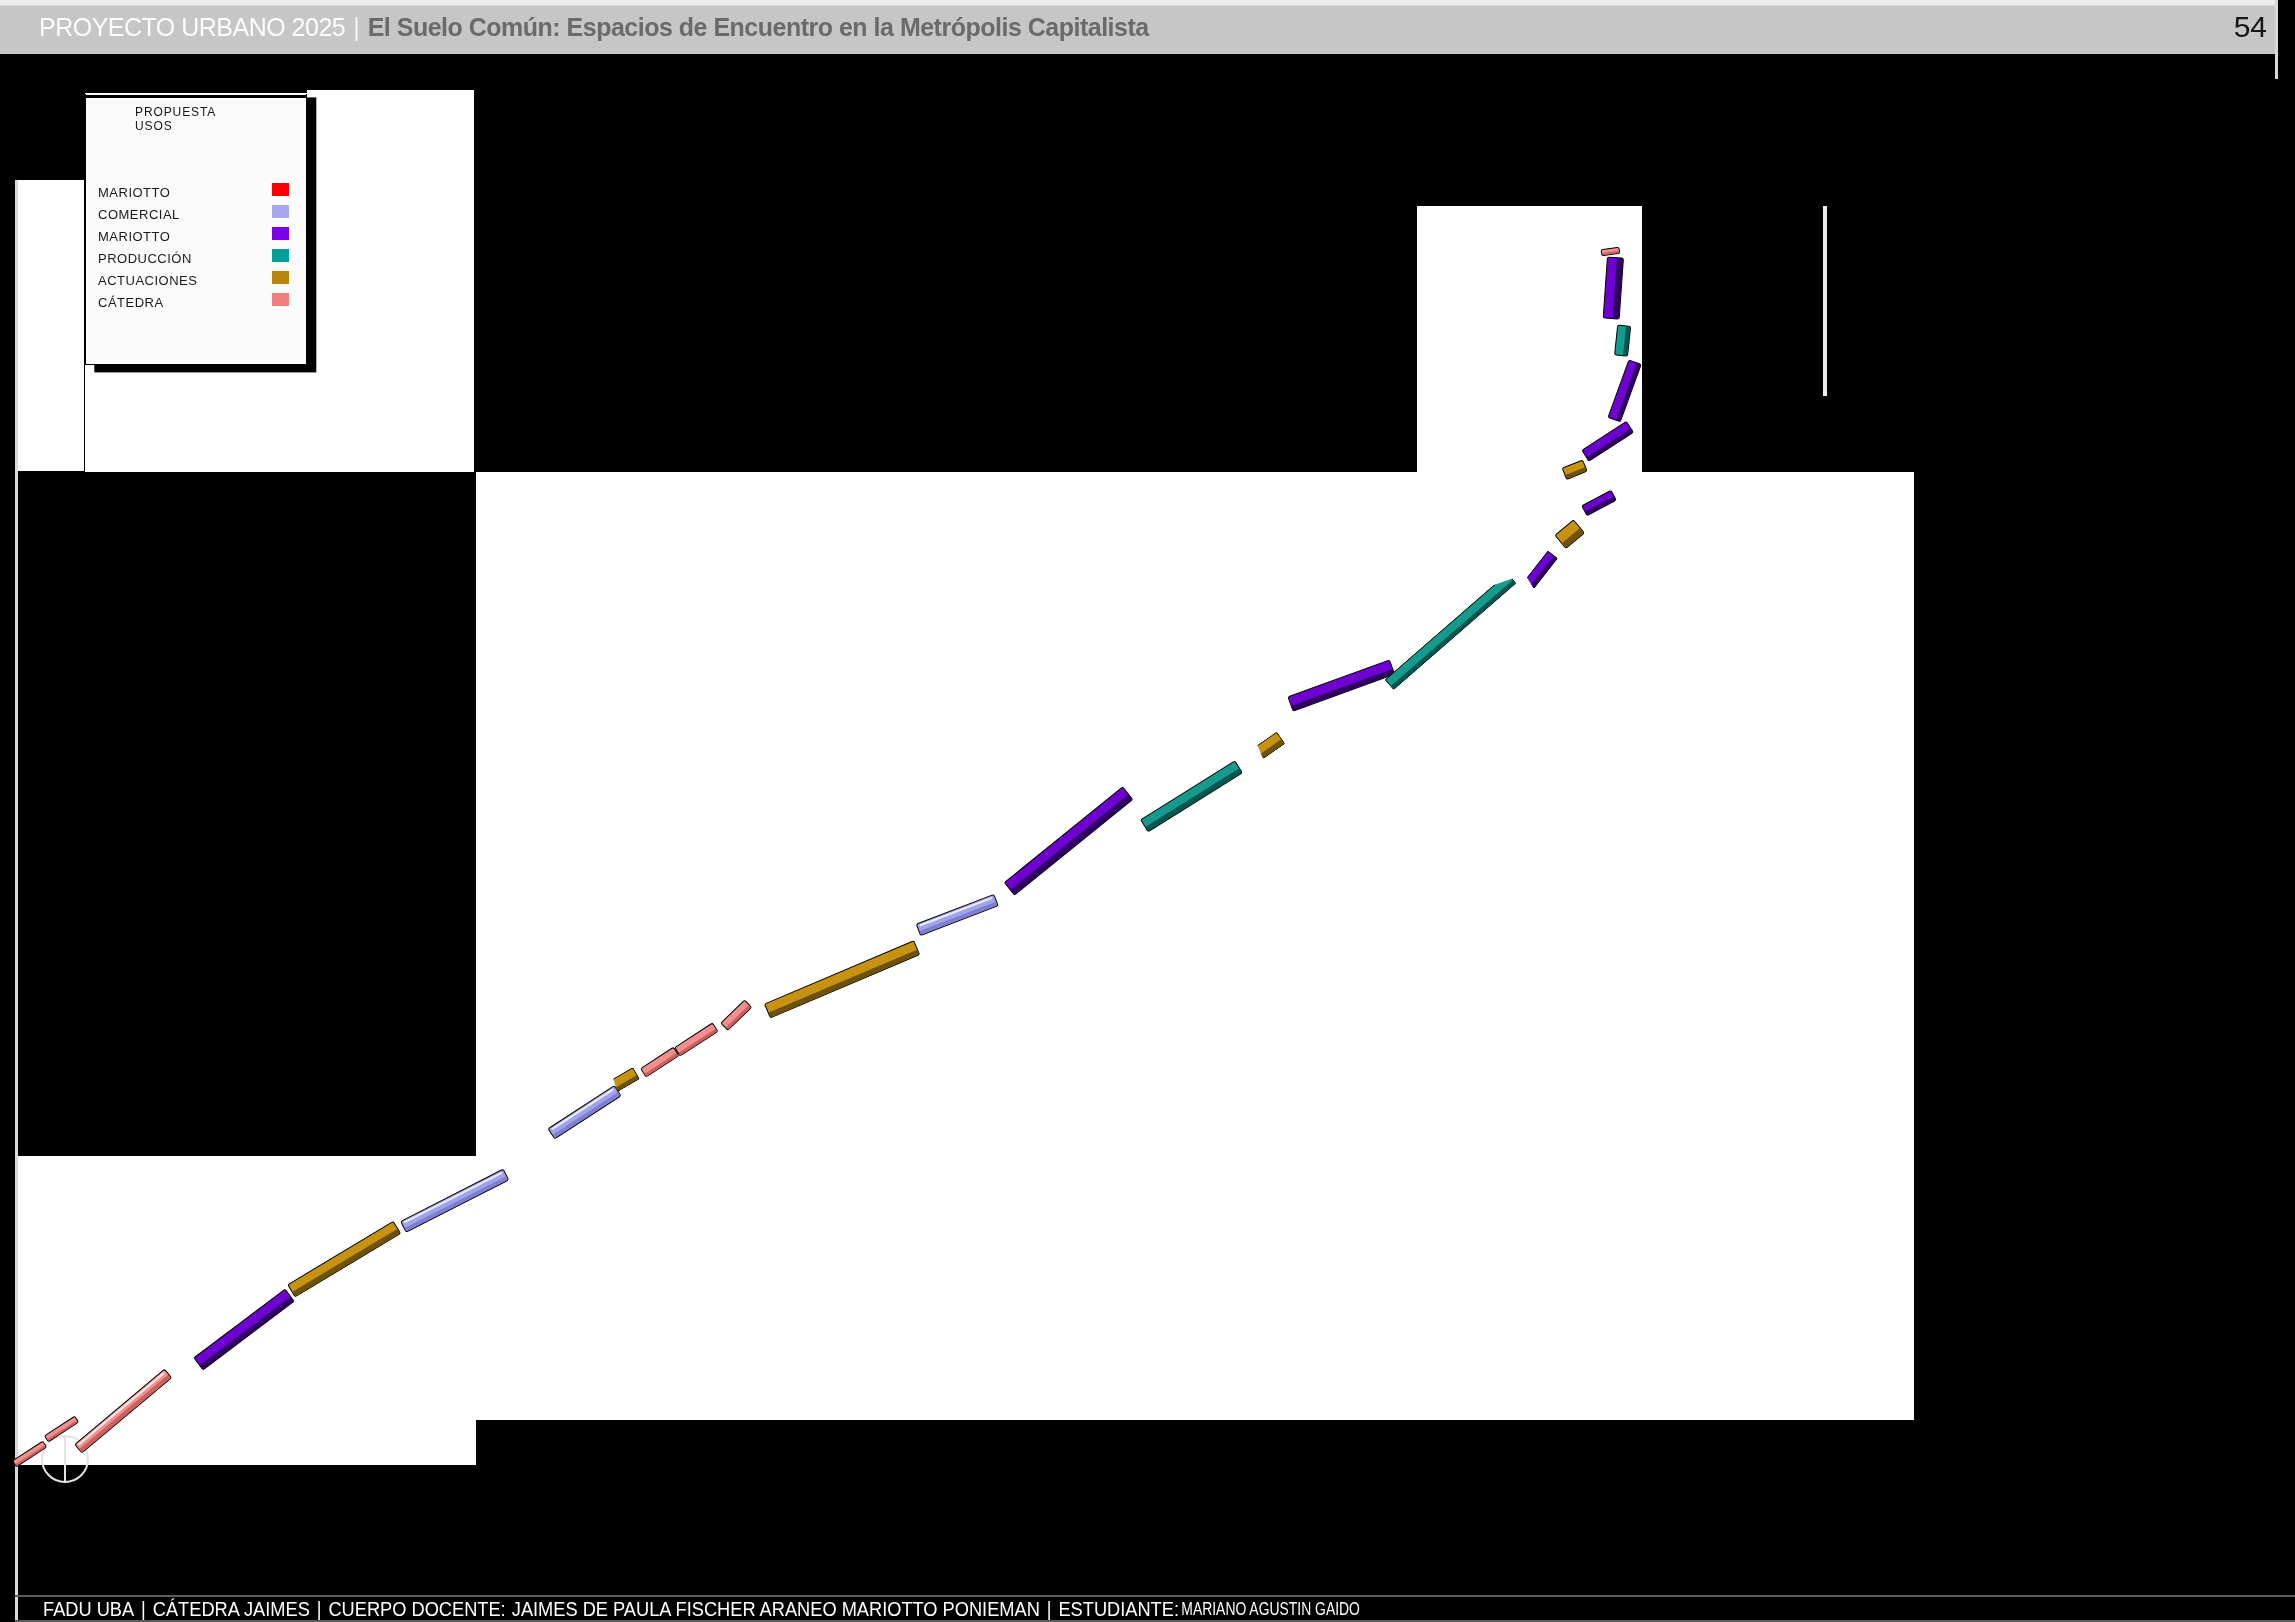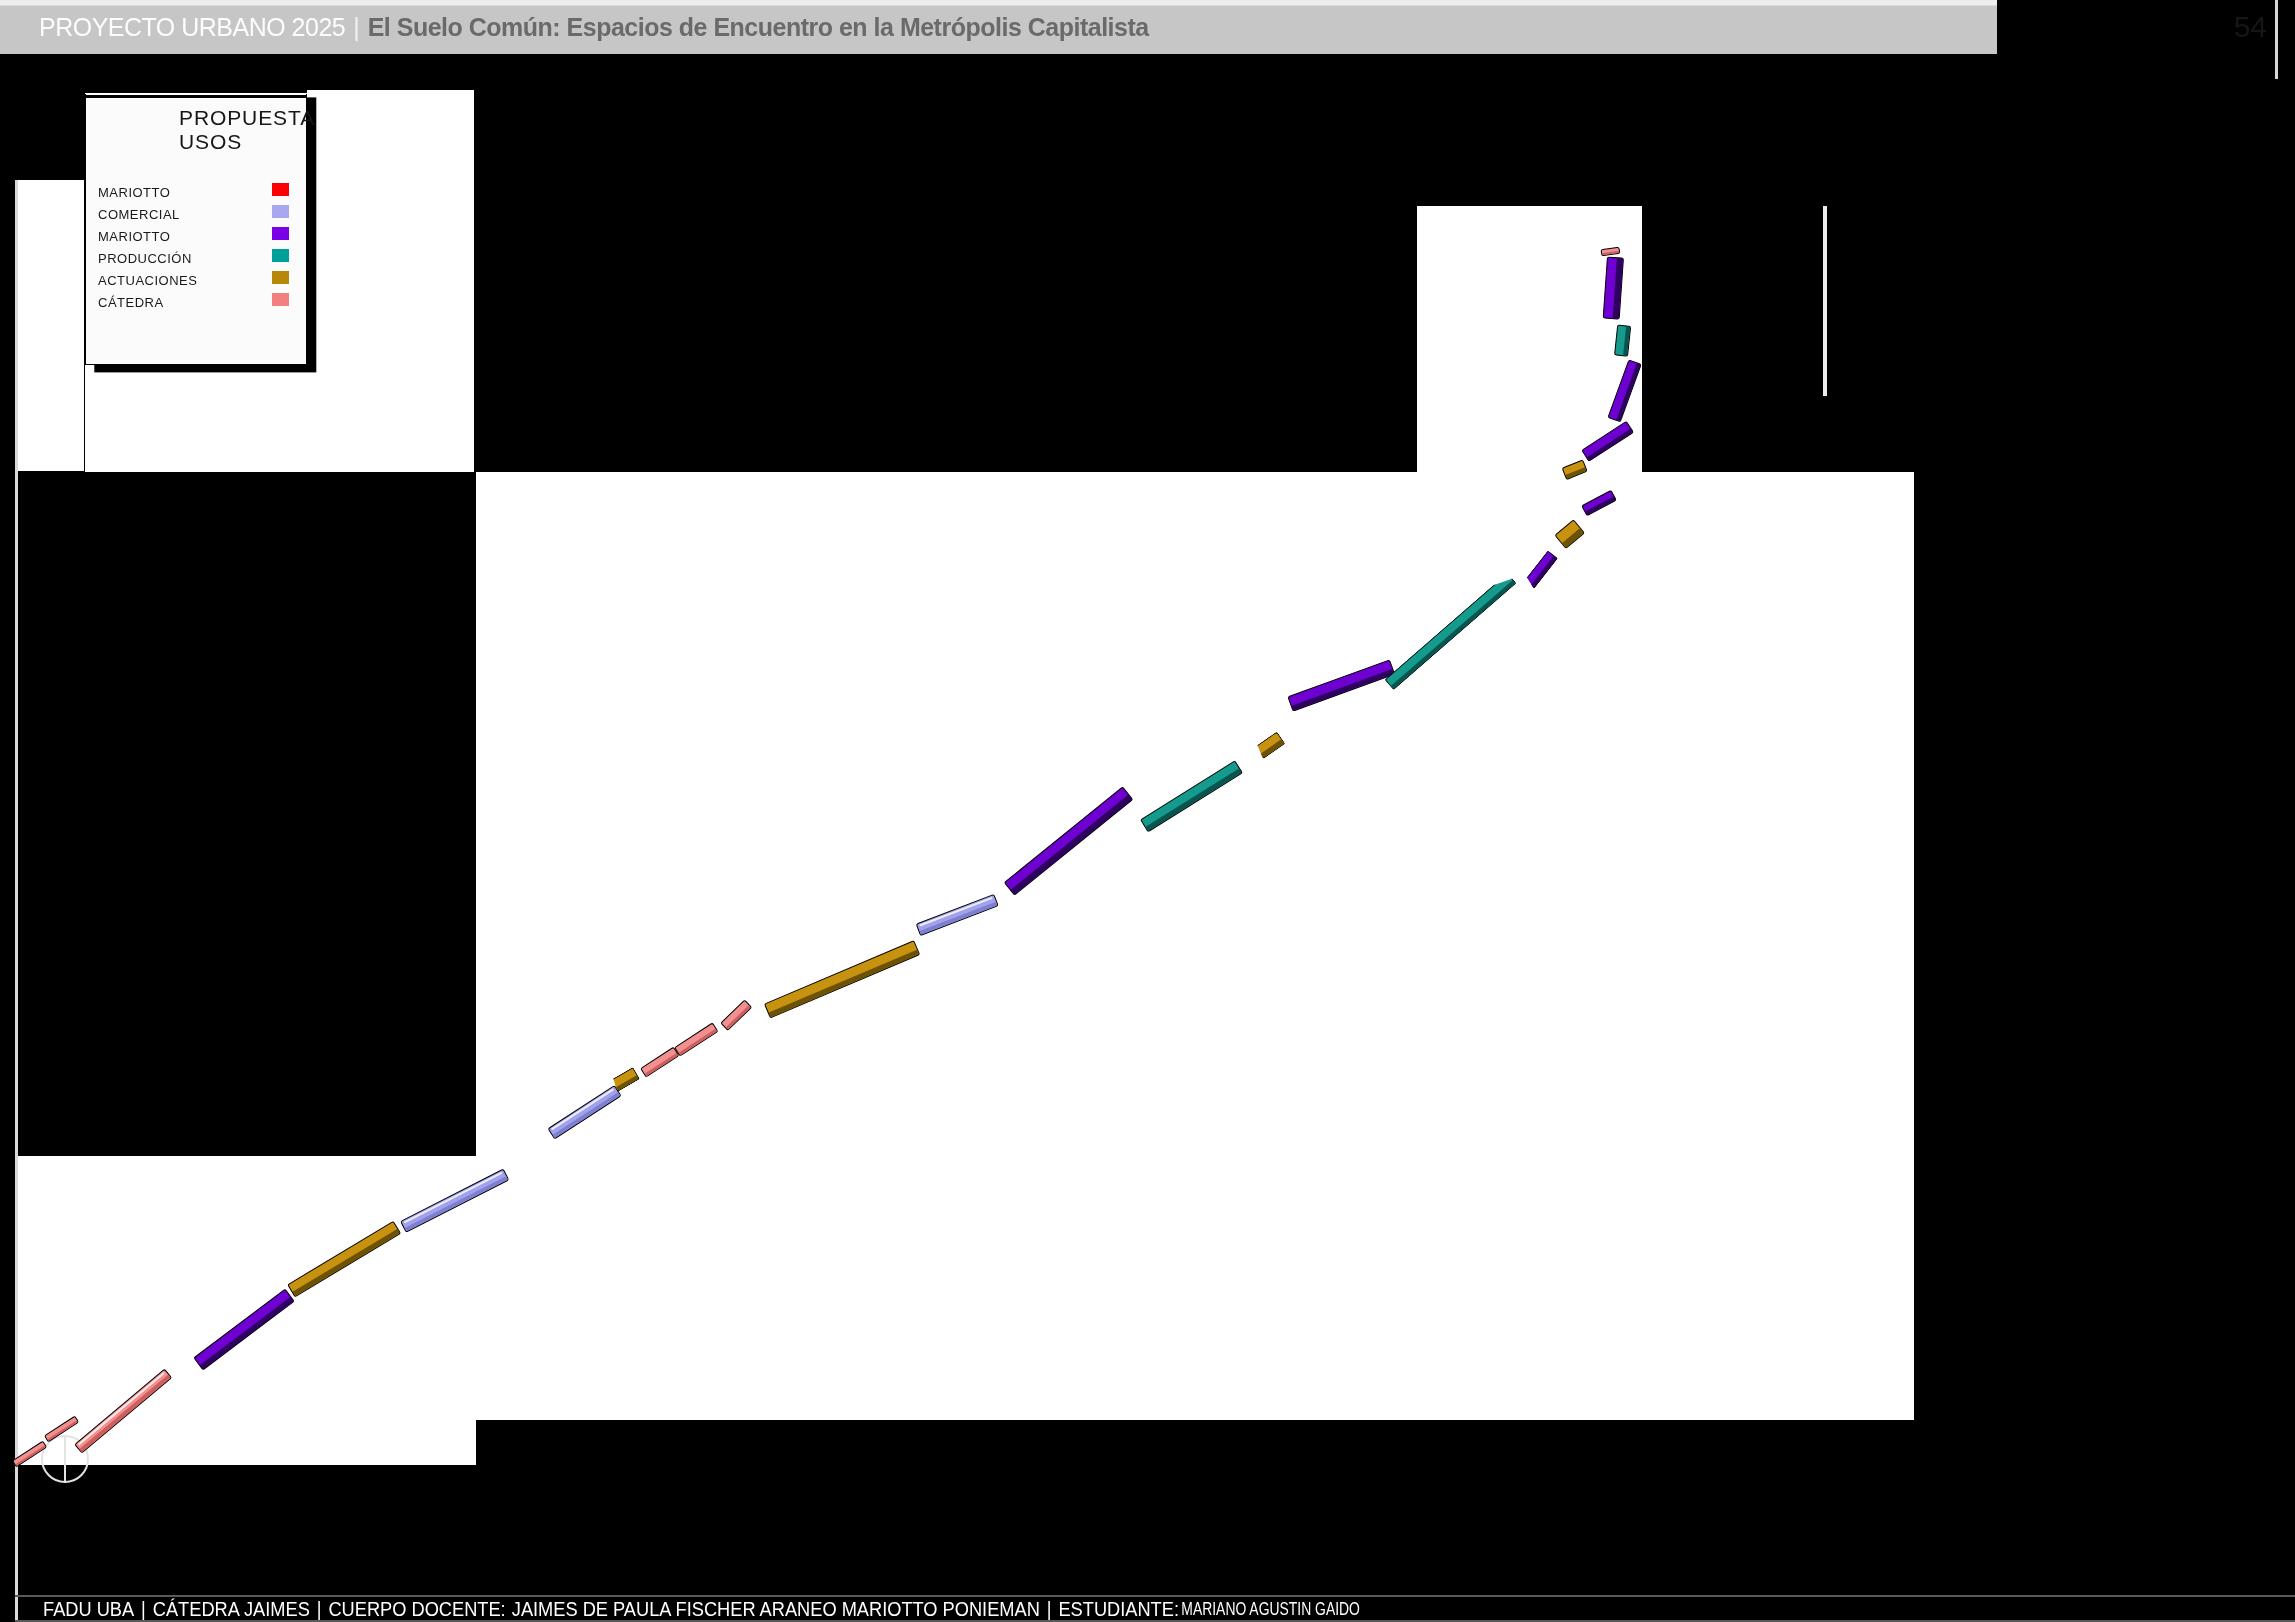--- a/index.html
+++ b/index.html
@@ -1,20 +1,20 @@
 <!DOCTYPE html>
 <html style="font-size:7.4px"><head>
 <meta charset="utf-8">
 <style>
   html,body{margin:0;padding:0;background:#000;}
   #page{position:relative;width:2295px;height:1623px;background:#000;overflow:hidden;
         font-family:"Liberation Sans",sans-serif;}
 
   
-  #header{position:absolute;left:0;top:0;width:1997px;height:54px;background:#c6c6c6;
+  #header{position:absolute;left:0;top:0;width:2277px;height:54px;background:#c6c6c6;
           box-shadow:inset 0 5.6px 0 #ededed;z-index:60;}
   #header-line{position:absolute;left:39px;top:0;height:54px;display:flex;align-items:center;
                transform:scaleX(.96);transform-origin:left center;white-space:nowrap;}
   .kicker{font-size:26px;color:#fdfdfd;letter-spacing:-0.5px;}
   .kicker-sep{font-size:26px;color:#f2f2f2;margin:0 8.3px;font-weight:300;}
   .head-title{font-size:26px;color:#6a6a6a;font-weight:bold;letter-spacing:-0.5px;}
   #page-number{position:absolute;right:28px;top:10.2px;font-size:30px;color:#161616;
                font-weight:300;z-index:61;}
   #header-edge{position:absolute;left:2275px;top:0;width:2.8px;height:79px;background:#d8d8d8;z-index:61;}
 
@@ -41,22 +41,22 @@
   .block .hatch{background-image:repeating-linear-gradient(90deg,rgba(0,0,0,.5) 0 2.3px,rgba(0,0,0,0) 2.3px 5.1px);}
   .block .hl{position:absolute;left:1.9px;right:1.9px;top:0.9px;height:2.3px;border-radius:1.4px;
              background:rgba(255,255,255,.8);}
   .tri{clip-path:polygon(0 100%,12% 0,100% 0,100% 100%);}
   .tip{clip-path:polygon(0 0,88% 0,100% 55%,100% 100%,0 100%);}
 
   
   #legend{position:absolute;left:85px;top:90px;width:222px;height:275px;background:#fbfbfb;
           box-sizing:border-box;border:1.9px solid #000;border-top:8.3px double #000;
           box-shadow:9.3px 7.4px 0 #000;z-index:40;color:#111;}
-  #legend-title{position:absolute;left:49px;top:8.3px;font-size:21px;font-weight:200;
-                letter-spacing:0.9px;line-height:1.12;color:#161616;margin-left:44px;}
+  #legend-title{position:absolute;left:49px;top:8.3px;font-size:12px;font-weight:200;
+                letter-spacing:0.9px;line-height:1.12;color:#161616;}
   #legend-items{position:absolute;left:0;top:84px;right:0;}
   .legend-row{position:relative;height:22px;}
   .legend-label{position:absolute;left:12px;top:2.8px;font-size:13px;font-weight:200;
                 letter-spacing:0.5px;color:#1a1a1a;}
   .legend-swatch{position:absolute;right:16.7px;top:0.9px;width:17px;height:13px;}
 
   
   #scale-line{position:absolute;left:42px;top:1524px;z-index:60;white-space:nowrap;color:#fff;}
   #scale-line .b{font-size:27px;font-weight:bold;letter-spacing:-0.5px;}
   #scale-line .r{font-size:27px;font-weight:300;margin-left:6.5px;letter-spacing:0;}

